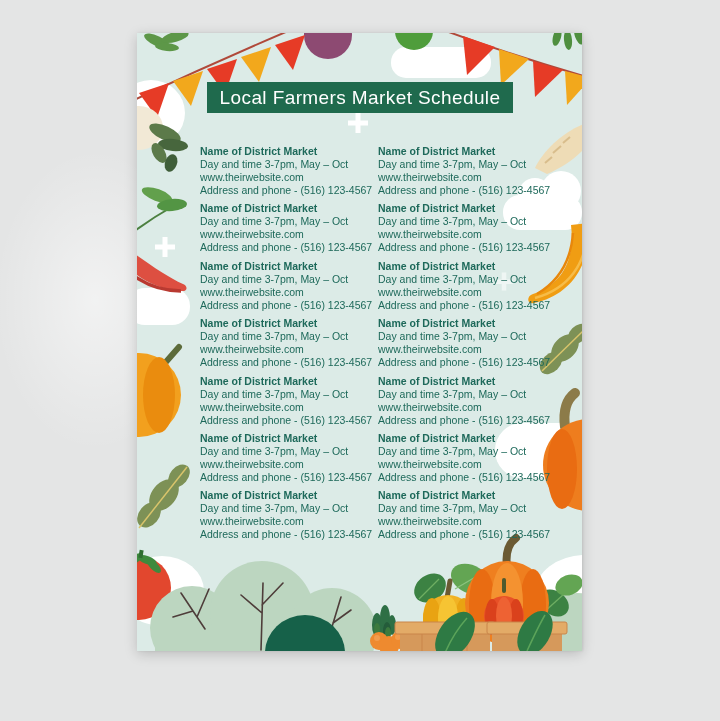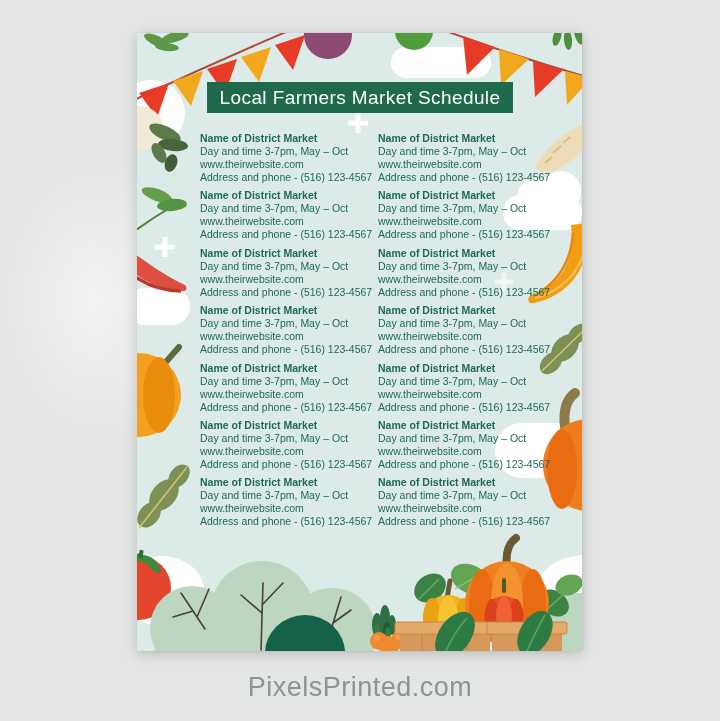--- a/index.html
+++ b/index.html
@@ -18,21 +18,21 @@
     box-shadow:0 3px 12px rgba(0,0,0,.18), 1px 0 2px rgba(0,0,0,.08);
   }
   .poster svg{position:absolute;left:0;top:0;}
   .banner{
     position:absolute;left:70px;top:49px;width:306px;height:31px;
     background:#1f6a4d;color:#ffffff;
     display:flex;align-items:center;justify-content:center;
     font-size:19px;letter-spacing:.4px;white-space:nowrap;
   }
   .entries{
-    position:absolute;left:63px;top:99px;
+    position:absolute;left:63px;top:112px;
     display:grid;grid-template-columns:178px 178px;grid-auto-rows:57.4px;
   }
   .entry{color:#1d695a;font-size:10.5px;line-height:13px;}
   .entry > div:first-child{font-weight:700;}
   .brand{
     position:absolute;left:0;top:672px;width:720px;text-align:center;
     color:#8e9397;font-size:27px;letter-spacing:.5px;
   }
 </style>
 </head>
@@ -327,14 +327,13 @@
         </div>
         <div class="entry">
           <div>Name of District Market</div>
           <div>Day and time 3-7pm, May – Oct</div>
           <div>www.theirwebsite.com</div>
           <div>Address and phone - (516) 123-4567</div>
         </div>
       </div>
   </div>
 
-  <div class="brand">PixelsPrinted.com</div>
 </div>
 
 </body></html>

